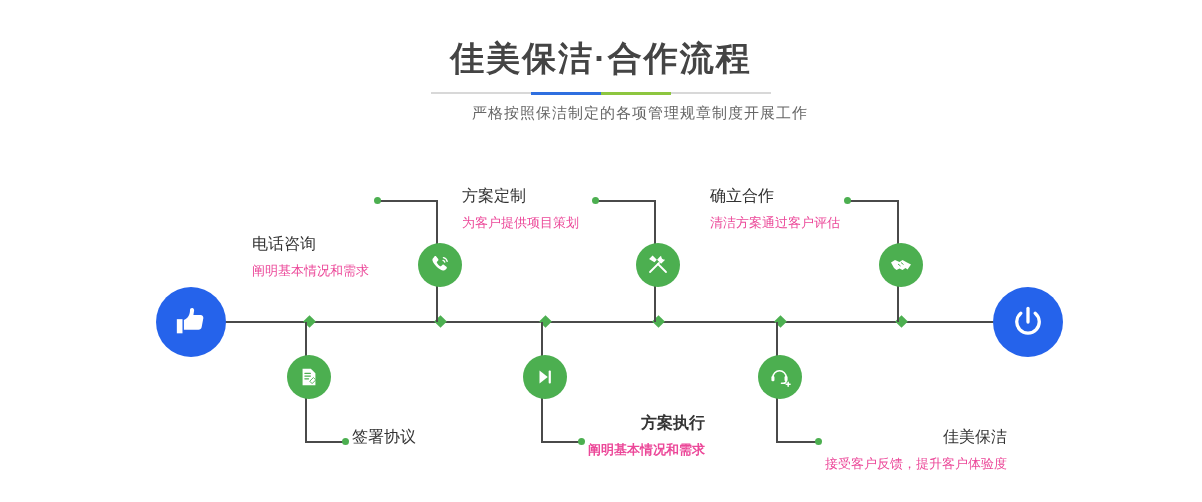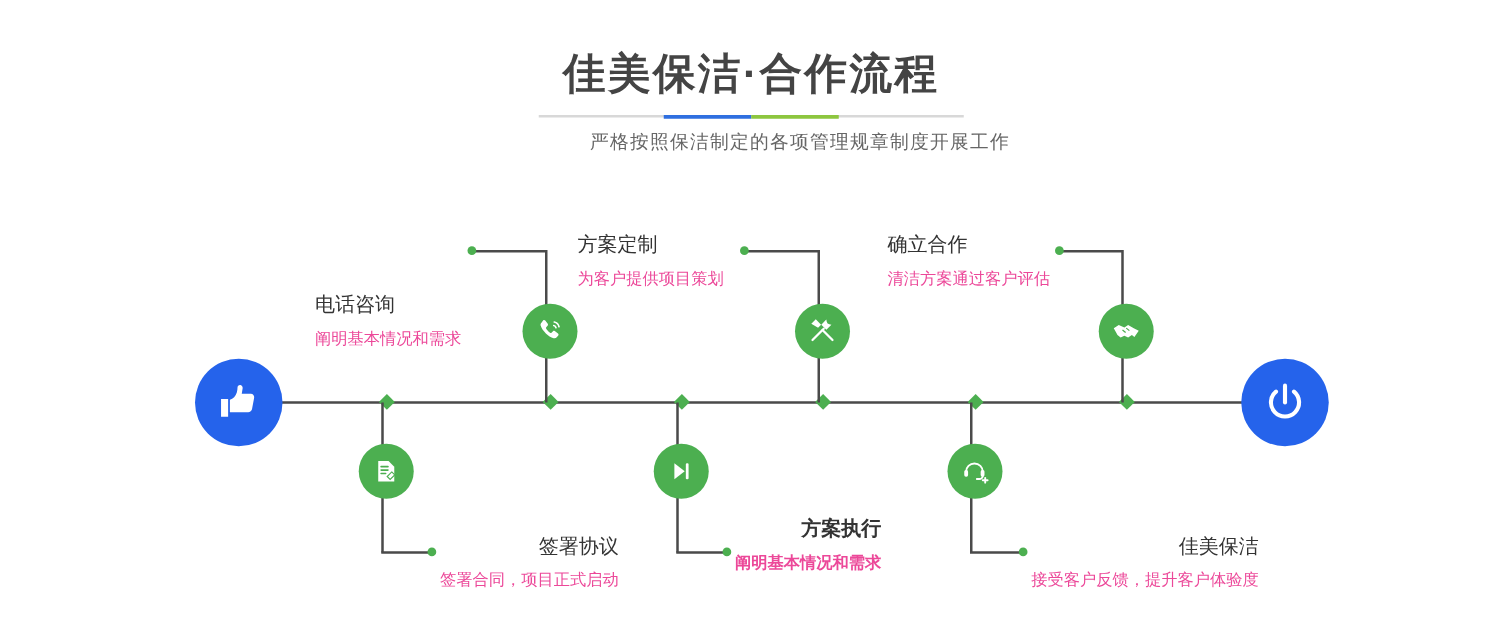--- a/index.html
+++ b/index.html
@@ -129,21 +129,20 @@
     <span>
       <svg width="22" height="22" viewBox="0 0 24 24" fill="#ffffff">
         <path d="M5 3h9l5 5v13H5z" fill="#ffffff"></path>
         <path d="M7.5 8h6M7.5 11h6M7.5 14h4" stroke="#4caf50" stroke-width="1.4" stroke-linecap="round"></path>
         <path d="M16.8 12.6l2.6 2.6-4 4-2.6-2.6z" fill="#ffffff" stroke="#4caf50" stroke-width="1"></path>
       </svg>
     </span>
   </div>
   <div class="lbl bottom" style="left:352px;top:427px;">
     <div class="name">签署协议</div>
-    <div class="desc">签署合同，项目正式启动</div>
   </div>
 
   <div class="connector vline" style="left:654px;top:200px;height:122px;"></div>
   <div class="connector hline" style="left:596px;top:200px;width:59px;"></div>
   <div class="tipdot" style="left:592px;top:197px;"></div>
   <div class="circle" style="left:636px;top:243px;">
     <span>
       <svg width="24" height="24" viewBox="0 0 24 24" fill="none" stroke="#ffffff" stroke-width="1.8" stroke-linecap="round">
         <path d="M4 19l9-9"></path>
         <path d="M14.5 4.5l-2.2 2.2 2.8 2.8 2.2-2.2a3.5 3.5 0 0 1-2.8-2.8z" fill="#ffffff"></path>

